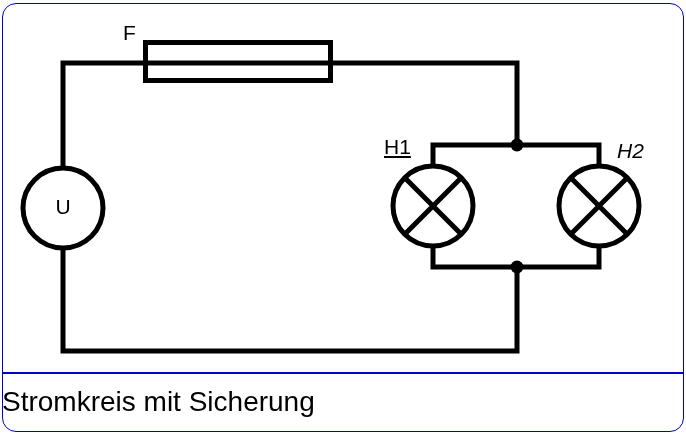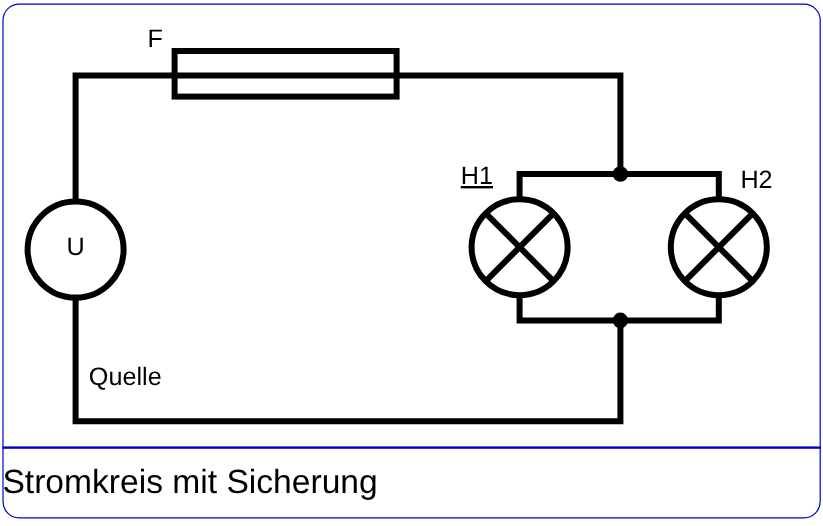--- a/index.html
+++ b/index.html
@@ -51,21 +51,21 @@
   }
   .lbl-f          { left: 123px; top: 20px; }
   .lbl-sicherung  { left: 157px; top: 86px; }
   .lbl-u {
     left: 63px; top: 207px;
     transform: translate(-50%, -54%);
   }
   .lbl-source     { left: 74px;  top: 252px; }
   .lbl-verbraucher{ left: 332px; top: 283px; }
   .lbl-h1         { left: 384px; top: 134px; text-decoration: underline; }
-  .lbl-h2         { left: 617px; top: 138px; }
+  .lbl-h2         { left: 617px; top: 138px; font-style: italic; }
   .caption-strip {
     position: absolute;
     left: 2px;
     top: 373px;
     width: 682px;
     height: 58px;
     display: flex;
     align-items: center;
     justify-content: flex-start;
   }
@@ -104,21 +104,20 @@
       <circle cx="517" cy="267" r="6.5"></circle>
     </g>
   </svg>
 
   <span class="lbl lbl-f">F</span>
 
 
   <span class="lbl lbl-u">U</span>
 
   <div class="lbl lbl-source">
-    <div>Quelle</div>
   </div>
 
 
   <span class="lbl lbl-h1">H1</span>
 
   <span class="lbl lbl-h2">H2</span>
 
   <div class="divider"></div>
 
   <div class="caption-strip">

